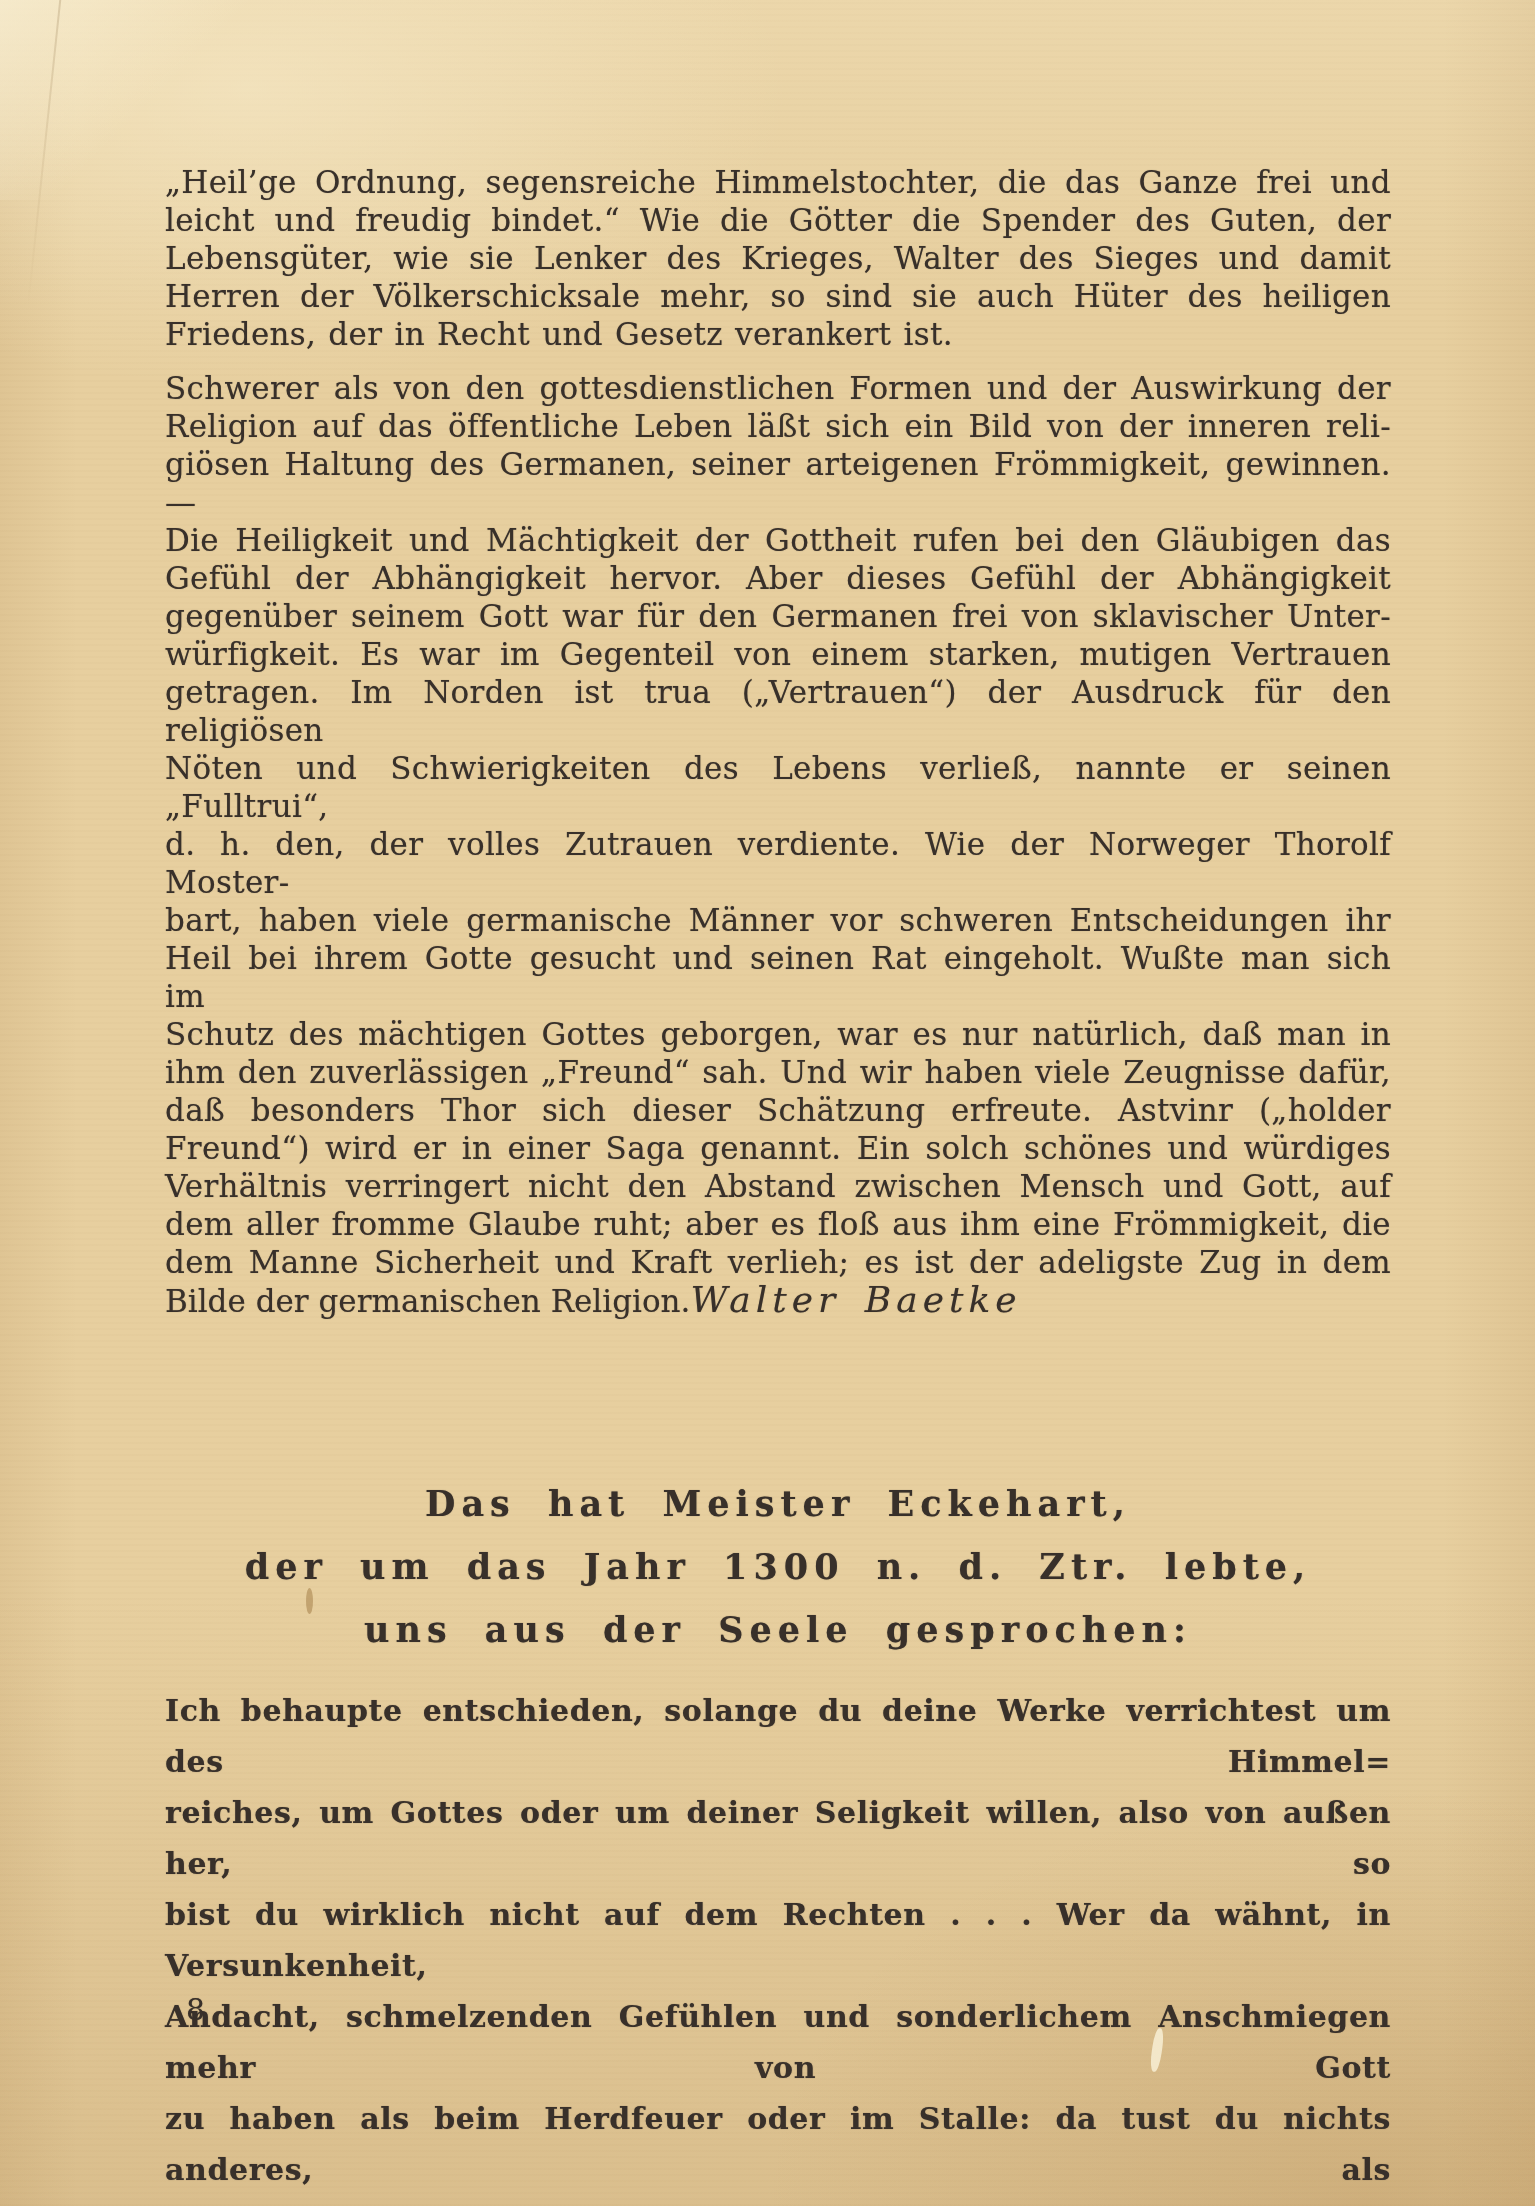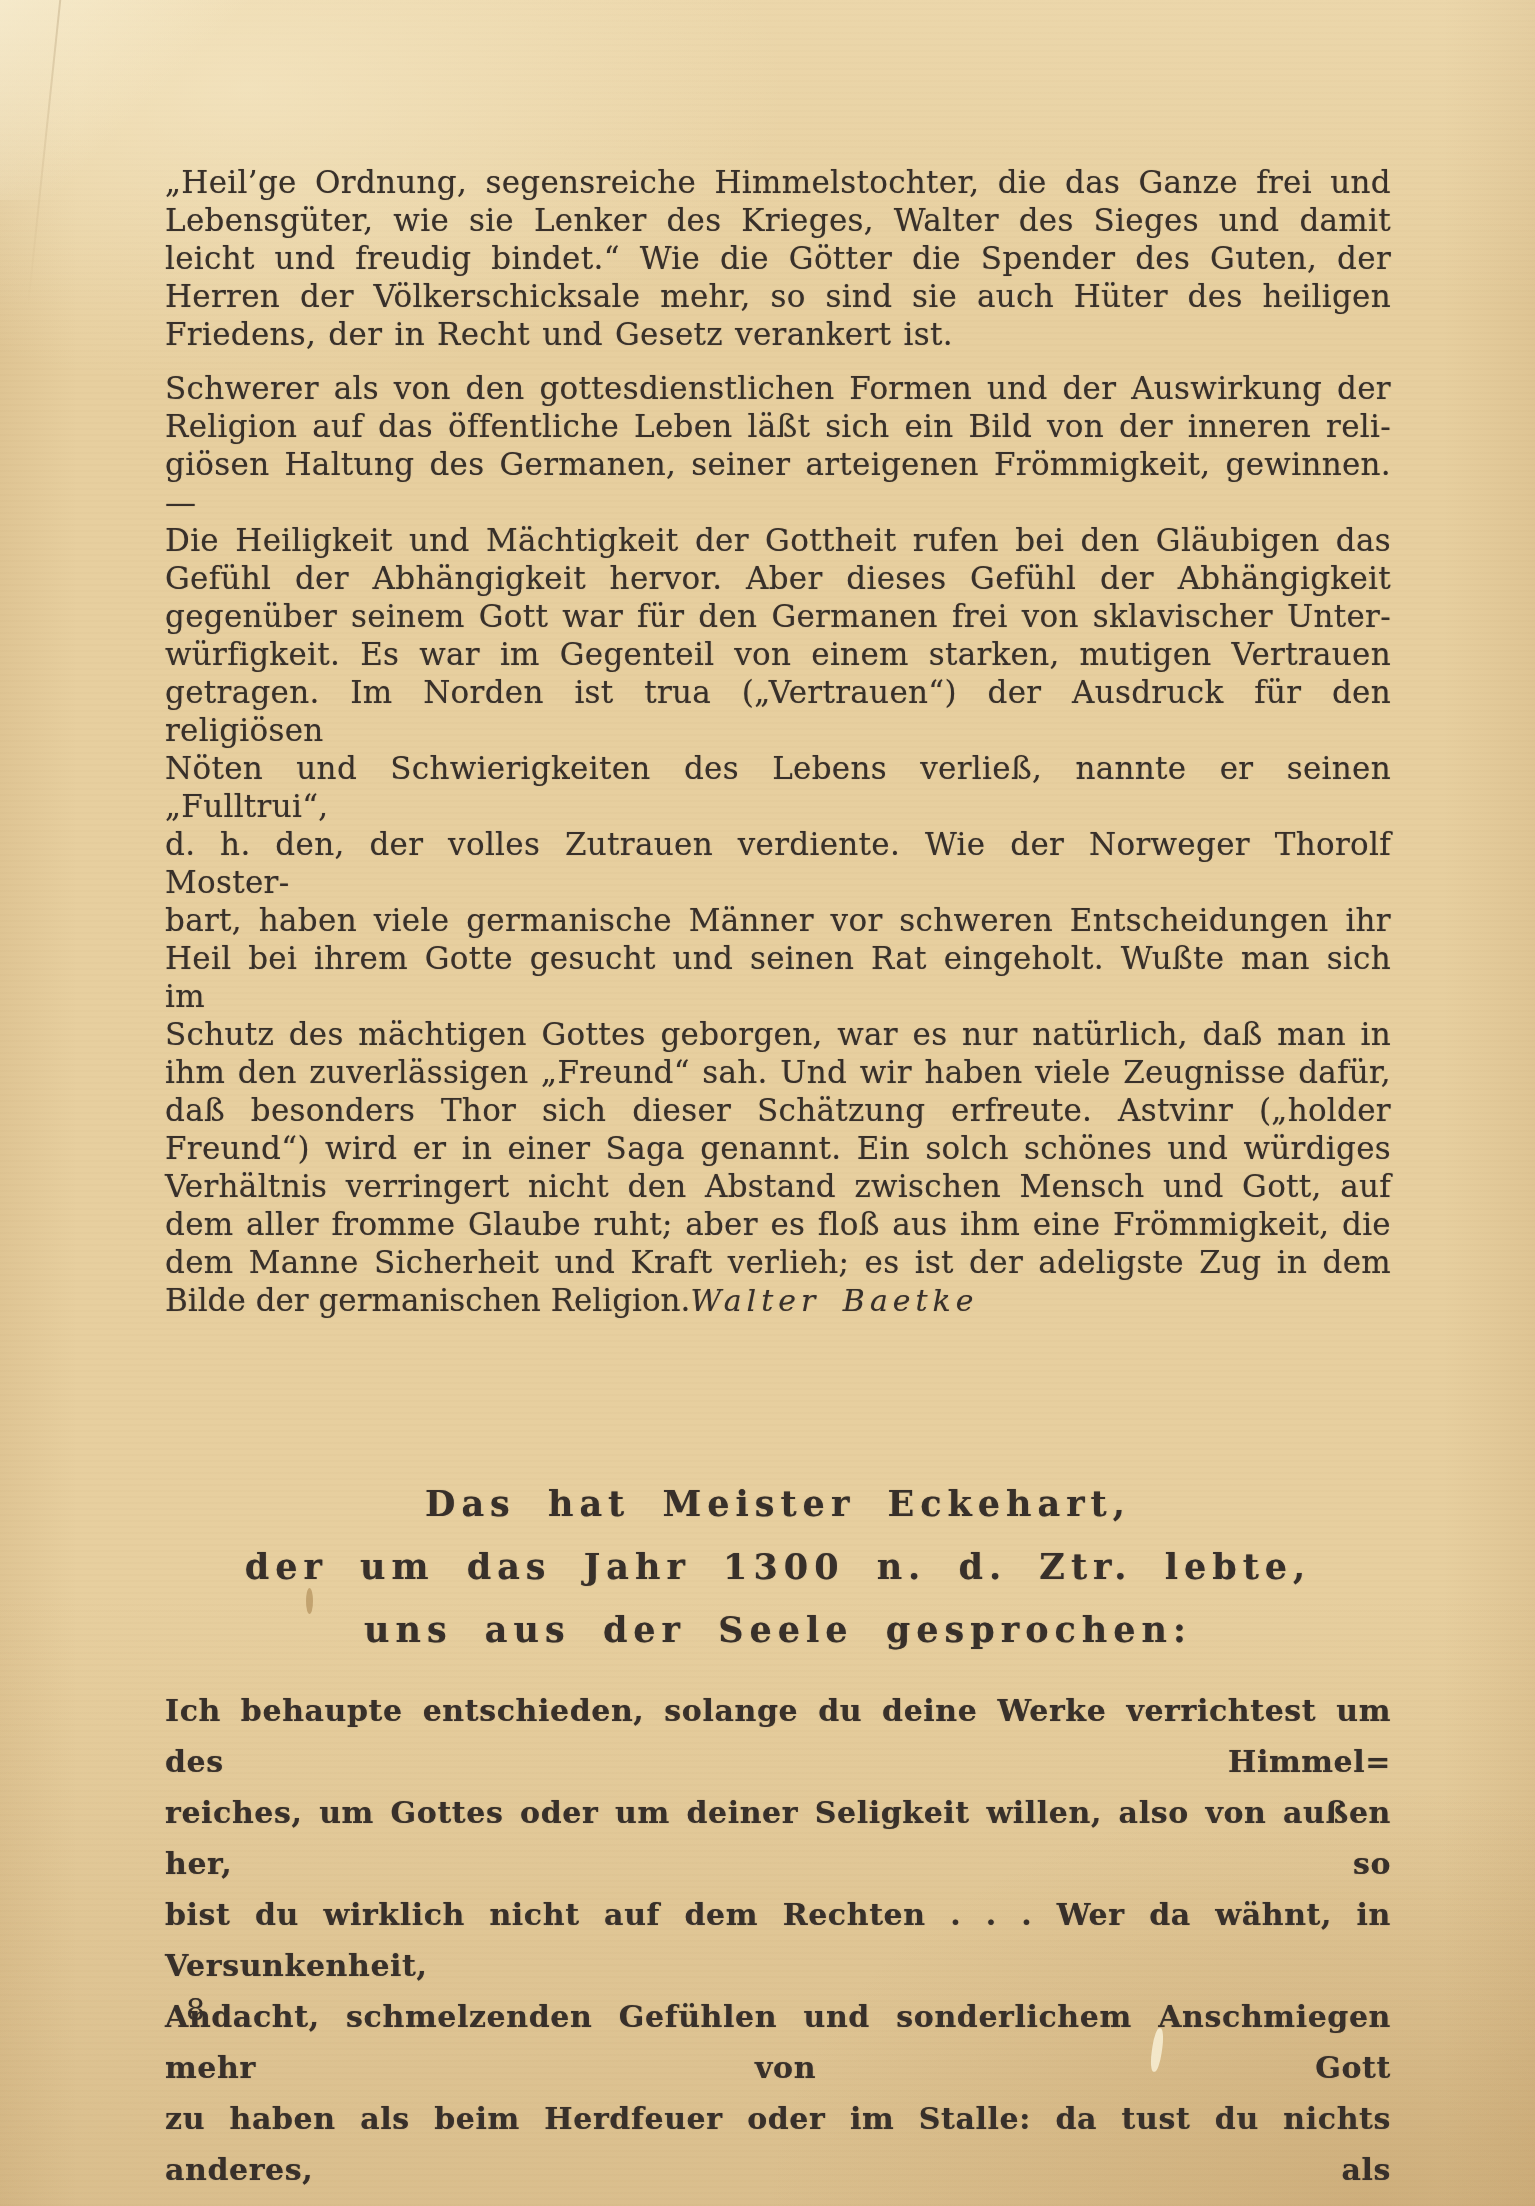--- a/index.html
+++ b/index.html
@@ -66,21 +66,21 @@
     justify-content: flex-start;
     align-items: baseline;
     font-size: 31px;
     line-height: 38px;
     text-shadow: 0 0 1px rgba(56,48,42,0.45);
   }
   .attribution {
     font-style: italic;
     letter-spacing: 5px;
     word-spacing: 8px;
-    font-size: 30px;
+    font-size: 36px;
     padding-right: 6px;
   }
 
   .heading {
     margin-top: 152px;
     font-weight: bold;
     font-size: 35px;
     line-height: 63px;
     letter-spacing: 6px;
     word-spacing: 14px;
@@ -113,22 +113,22 @@
 <div class="page">
   <div class="corner-fold"></div>
   <div class="crease"></div>
   <div class="speck-1"></div>
   <div class="speck-2"></div>
 
   <div class="content">
 
     <div class="serif-par intro">
         <div class="text-line">„Heil’ge Ordnung, segensreiche Himmelstochter, die das Ganze frei und</div>
+        <div class="text-line">leicht und freudig bindet.“ Wie die Götter die Spender des Guten, der</div>
         <div class="text-line">Lebensgüter, wie sie Lenker des Krieges, Walter des Sieges und damit</div>
-        <div class="text-line">leicht und freudig bindet.“ Wie die Götter die Spender des Guten, der</div>
         <div class="text-line">Herren der Völkerschicksale mehr, so sind sie auch Hüter des heiligen</div>
         <div class="text-line">Friedens, der in Recht und Gesetz verankert ist.</div>
       </div>
 
     <div class="serif-par main-par">
         <div class="text-line">Schwerer als von den gottesdienstlichen Formen und der Auswirkung der</div>
         <div class="text-line">Religion auf das öffentliche Leben läßt sich ein Bild von der inneren reli-</div>
         <div class="text-line">giösen Haltung des Germanen, seiner arteigenen Frömmigkeit, gewinnen. —</div>
         <div class="text-line">Die Heiligkeit und Mächtigkeit der Gottheit rufen bei den Gläubigen das</div>
         <div class="text-line">Gefühl der Abhängigkeit hervor. Aber dieses Gefühl der Abhängigkeit</div>

